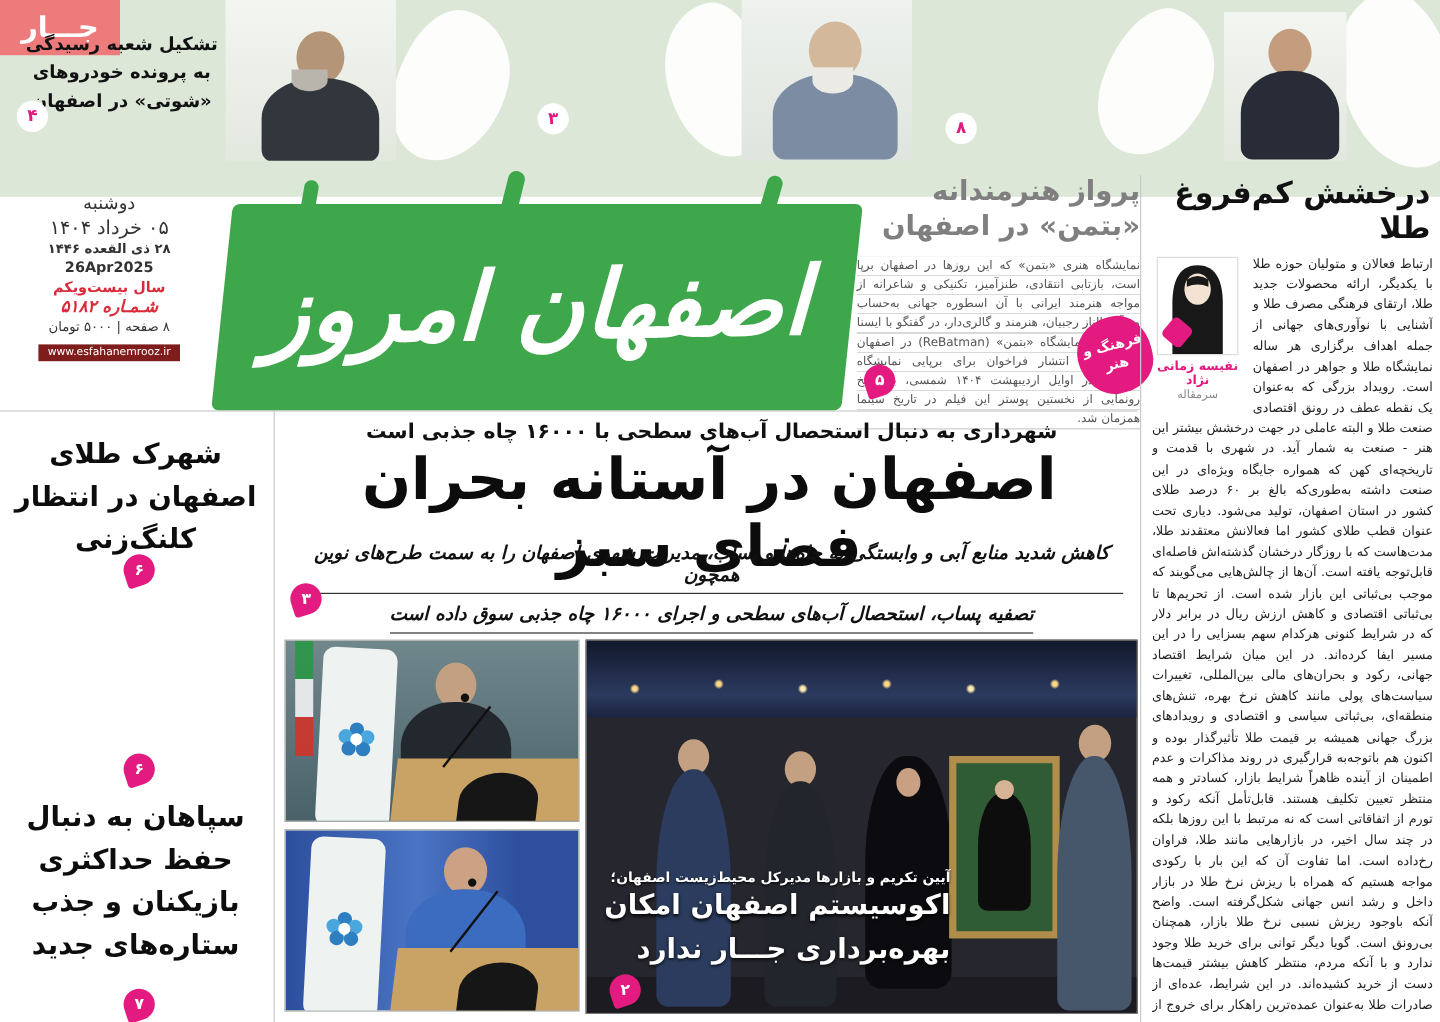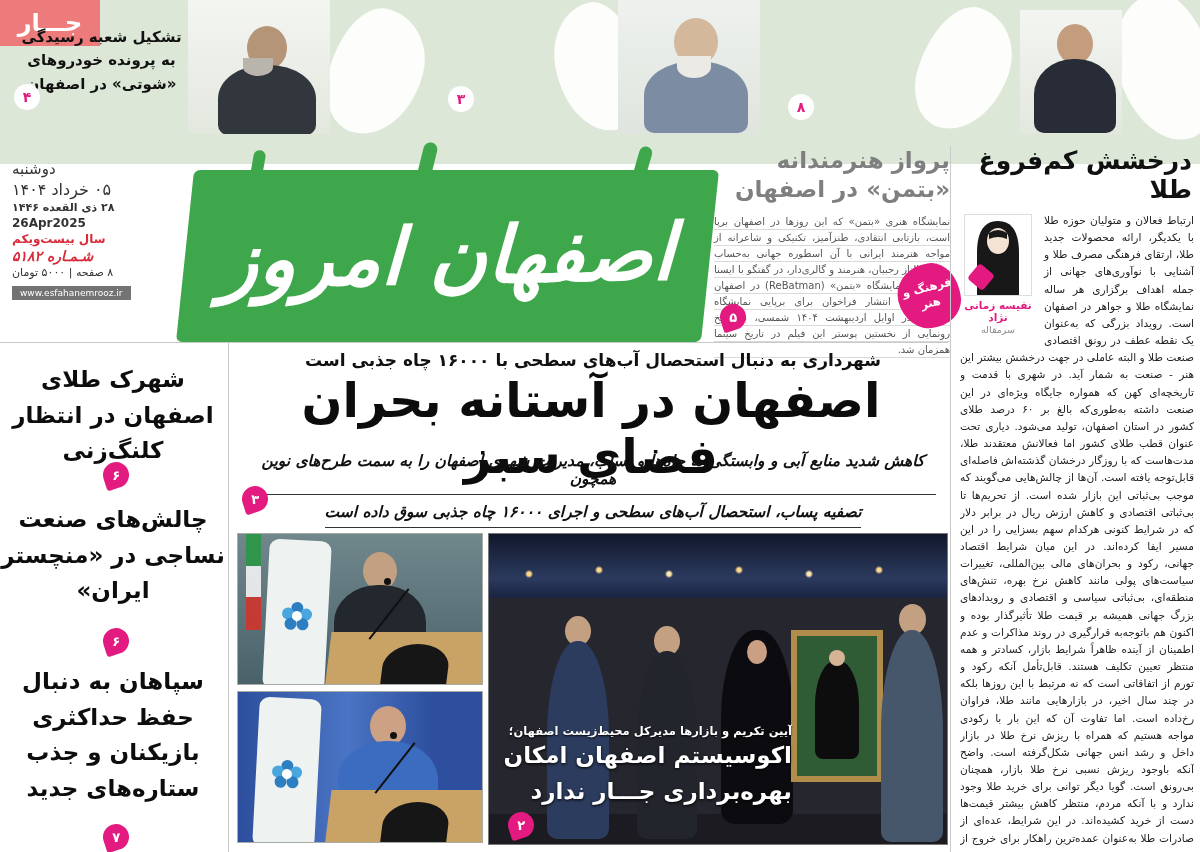--- a/index.html
+++ b/index.html
@@ -25,30 +25,30 @@
   .ts-photo{position:absolute;overflow:hidden;background:linear-gradient(180deg,#f3f5f1,#e3e8df);}
   .ph1{left:188px;top:0;width:142px;height:134px;}
   .ph2{left:618px;top:0;width:142px;height:134px;background:linear-gradient(180deg,#eef1ee,#dfe5de);}
   .ph3{left:1020px;top:10px;width:102px;height:124px;}
   .person{position:absolute;display:flex;flex-direction:column;align-items:center;}
   .p-head{border-radius:50%;background:#c3a081;}
   .p-torso{border-radius:48% 48% 10px 10px;margin-top:-5px;}
   .beard{position:absolute;width:30px;height:18px;background:#e9e7e2;border-radius:0 0 50% 50%;}
 
   
-  .dateblock{position:absolute;left:12px;top:158px;width:158px;text-align:left;color:#333;}
+  .dateblock{position:absolute;left:12px;top:158px;width:158px;text-align:center;color:#333;}
   .dl{margin:2px 0;}
   .d-weekday{font-size:15px;}
   .d-fa{font-size:16px;}
   .d-hijri{font-size:11px;font-weight:bold;}
   .d-en{font-size:12px;font-weight:bold;font-family:"DejaVu Sans",sans-serif;}
   .d-year{font-size:12px;font-weight:bold;color:var(--red);}
   .d-issue{font-size:14px;font-weight:bold;color:var(--red);font-style:italic;}
   .d-pp{font-size:11px;}
-  .d-site{display:inline-block;background:#737373;color:#fff;font-size:9px;padding:2px 8px;margin-top:4px;direction:ltr;}
+  .d-site{display:inline-block;background:#7f1d1d;color:#fff;font-size:9px;padding:2px 8px;margin-top:4px;direction:ltr;}
   .greenlogo{position:absolute;left:185px;top:170px;width:525px;height:172px;background:var(--green);
     transform:skewX(-6deg);border-radius:6px;display:flex;align-items:center;justify-content:center;overflow:hidden;}
   .greenlogo .cal{color:#fff;font-weight:bold;font-style:italic;font-size:78px;white-space:nowrap;transform:skewX(3deg) rotate(-1deg);}
   .gstroke{position:absolute;background:var(--green);border-radius:8px;}
   .gs1{left:420px;top:142px;width:14px;height:42px;transform:rotate(14deg);}
   .gs2{left:252px;top:150px;width:12px;height:30px;transform:rotate(10deg);}
   .gs3{left:636px;top:146px;width:13px;height:36px;transform:rotate(16deg);}
 
   
   .batman{position:absolute;left:700px;top:146px;width:250px;height:206px;}
@@ -301,21 +301,20 @@
   </div>
   <div class="pbadge" style="left:508px;top:812px;">
       <span>۲</span>
     </div>
 
   <div class="lc-item lc1">شهرک طلای اصفهان در انتظار کلنگ‌زنی</div>
   <div class="pbadge" style="left:103px;top:462px;">
       <span>۶</span>
     </div>
 
-  <div class="lc-item lc2">چالش‌های صنعت نساجی در «منچستر ایران»</div>
   <div class="pbadge" style="left:103px;top:628px;">
       <span>۶</span>
     </div>
 
   <div class="lc-item lc3">سپاهان به دنبال حفظ حداکثری بازیکنان و جذب ستاره‌های جدید</div>
   <div class="pbadge" style="left:103px;top:824px;">
       <span>۷</span>
     </div>
 
 </div>

